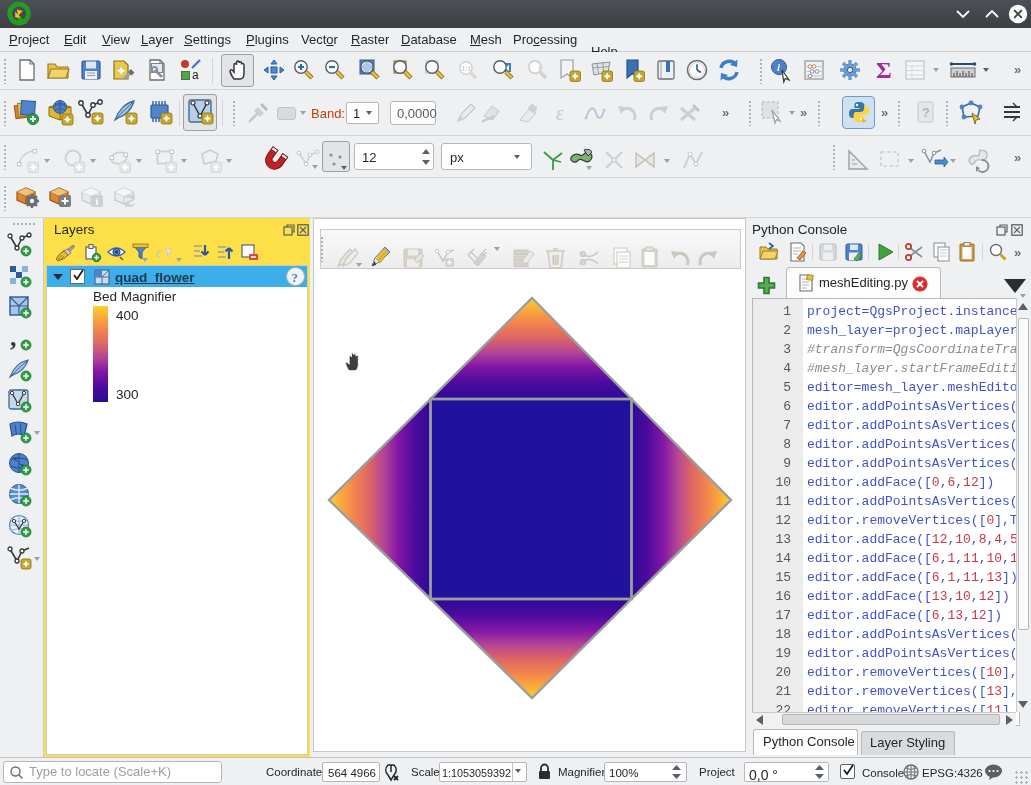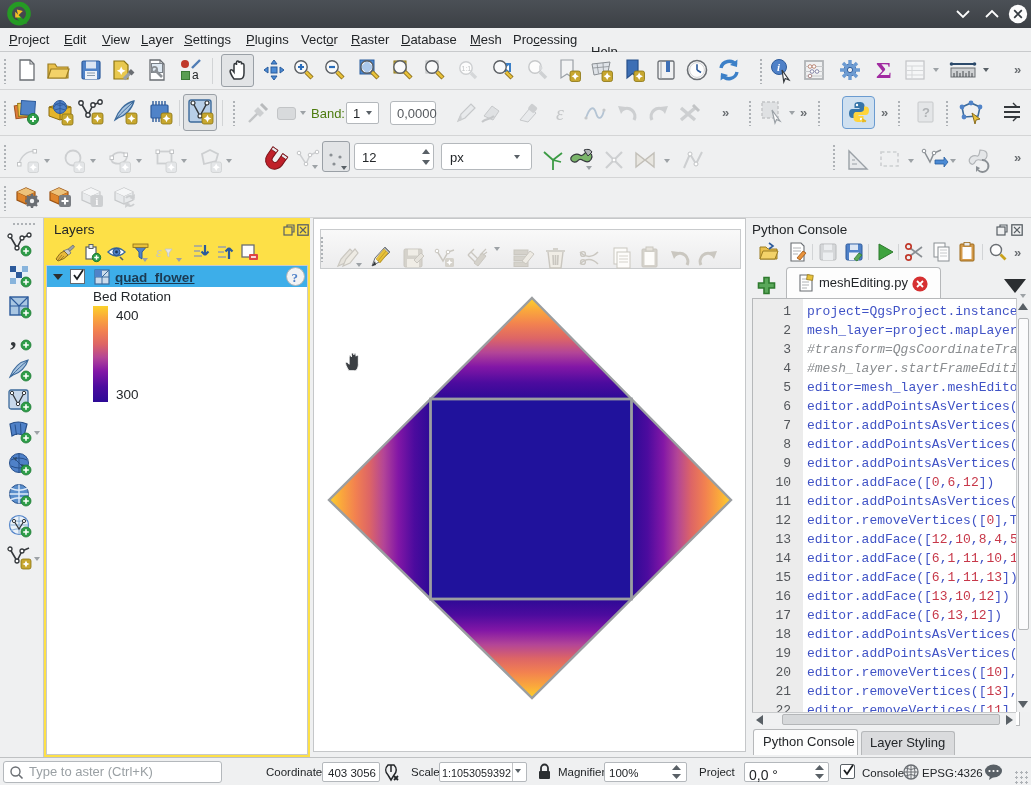--- a/index.html
+++ b/index.html
@@ -268,21 +268,21 @@
     </svg>
     <div class="sep" style="left:222px;top:10px;height:26px"></div>
     <div class="grip" style="left:232px;top:10px;height:26px"></div>
     <svg width="22" height="22" style="left:247px;top:12px" viewBox="0 0 22 22">
       <path d="M2 20 L12 10" stroke="#c2c4c6" stroke-width="2.4"></path>
       <path d="M11 5 L17 11 L13 15 L7 9 Z" fill="#cdcfd1"></path>
       <path d="M14 2 L20 8" stroke="#b8babc" stroke-width="3"></path>
     </svg>
     <div class="a" style="left:277px;top:17px;width:19px;height:13px;background:#d8dadc;border:1px solid #c2c4c6;border-radius:3px"></div>
     <div class="dag" style="left:300px;top:21px"></div>
-    <span class="t" style="left:311px;top:16px;color:#4d7c0f">Band:</span>
+    <span class="t" style="left:311px;top:16px;color:#c2410c">Band:</span>
     <div class="ibx" style="left:346px;top:12px;width:33px;height:22px"></div>
     <span class="t" style="left:353px;top:16px">1</span>
     <div class="da" style="left:366px;top:21px"></div>
     <div class="ibx" style="left:390px;top:11px;width:46px;height:24px;border-radius:3px"></div>
     <span class="t" style="left:397px;top:16px;color:#55595e">0,0000</span>
     <svg width="22" height="22" style="left:455px;top:12px" viewBox="0 0 22 22">
       <path d="M3 19 L6 12 L16 2 L20 6 L10 16 Z" fill="#e8eaec" stroke="#c6c8ca" stroke-width="1.2"></path>
       <path d="M3 19 L7 18 L6 12 Z" fill="#cdcfd1"></path>
     </svg>
     <svg width="22" height="22" style="left:480px;top:12px" viewBox="0 0 22 22">
@@ -647,21 +647,21 @@
     <svg width="16" height="16" style="left:50px;top:51px" viewBox="0 0 16 16">
       <rect x="1" y="1" width="14" height="14" fill="#cddcec" stroke="#3c6a9b" stroke-width="1.2"></rect>
       <path d="M1 1 L8 8 L15 1 M8 8 L8 15 M1 8 L15 8" stroke="#3c6a9b" stroke-width="1" fill="none"></path>
       <rect x="1" y="1" width="7" height="7" fill="#5083c8"></rect>
     </svg>
     <span class="t" style="left:71px;top:52px;font-weight:bold;text-decoration:underline;color:#1b3a52;font-size:13.5px">quad_flower</span>
     <svg width="19" height="19" style="left:242px;top:49px" viewBox="0 0 19 19">
       <circle cx="9.5" cy="9.5" r="9" fill="#f2f3f4" stroke="#b0b3b6"></circle>
       <text x="5.5" y="14.5" font-size="13" font-weight="bold" fill="#4f81c8" font-family="Liberation Serif">?</text>
     </svg>
-    <span class="t" style="left:49px;top:71px;font-size:13.5px">Bed Rotation</span>
+    <span class="t" style="left:49px;top:71px;font-size:13.5px">Bed Magnifier</span>
     <div class="a" style="left:49px;top:88px;width:15px;height:96px;background:linear-gradient(180deg,#fcd22b 0%,#faa83c 12%,#f28150 26%,#dd6566 40%,#b34597 54%,#8317a6 68%,#4c0b9e 84%,#2d0a96 100%)"></div>
     <span class="t" style="left:72px;top:90px;font-size:13.5px">400</span>
     <span class="t" style="left:72px;top:169px;font-size:13.5px">300</span>
   </div>
 <div class="a" style="left:313px;top:218px;width:433px;height:534px;background:#fff;border:1px solid #c5c7c9">
     <div class="a" style="left:6px;top:10px;width:421px;height:40px;background:linear-gradient(#f9f9f9,#ececed);border:1px solid #c9cbcd"></div>
     <div class="grip" style="left:6px;top:17px;height:26px"></div>
     <svg width="22" height="22" style="left:22px;top:28px" viewBox="0 0 22 22">
       <path d="M2 19 L5 12 L14 2 L18 6 L9 16 Z" fill="#e6e3dc" stroke="#cac7c0" stroke-width="1.2"></path>
       <path d="M6 17 L9 10 L18 0 L21 4 L13 14 Z" fill="#eeebe4" stroke="#cac7c0" stroke-width="1.2" transform="translate(1,2)"></path>
@@ -924,24 +924,24 @@
 <div class="a" style="left:753px;top:729px;width:105px;height:26px;background:#fdfdfd;border:1px solid #b6b8ba;border-bottom:none;border-radius:3px 3px 0 0"></div>
 <span class="t" style="left:763px;top:734px;font-size:13px">Python Console</span>
 <div class="a" style="left:861px;top:731px;width:94px;height:24px;background:#dadbdd;border:1px solid #b6b8ba;border-bottom:none;border-radius:3px 3px 0 0"></div>
 <span class="t" style="left:870px;top:735px;font-size:13px">Layer Styling</span>
 <div class="a" style="left:0;top:757px;width:1031px;height:28px;background:#eff0f1;border-top:1px solid #bfc1c3">
     <div class="ibx" style="left:3px;top:3px;width:219px;height:22px;border-radius:3px"></div>
     <svg width="13" height="13" style="left:10px;top:8px" viewBox="0 0 13 13">
       <circle cx="5.5" cy="5.5" r="4.5" fill="none" stroke="#6a6e73" stroke-width="1.4"></circle>
       <path d="M9 9 L12.5 12.5" stroke="#6a6e73" stroke-width="1.6"></path>
     </svg>
-    <span class="t" style="left:29px;top:6px;color:#9aa0a4">Type to aster (Ctrl+K)</span>
+    <span class="t" style="left:29px;top:6px;color:#9aa0a4">Type to locate (Scale+K)</span>
     <span class="t" style="left:266px;top:8px;font-size:11.5px">Coordinate</span>
     <div class="ibx" style="left:322px;top:4px;width:58px;height:20px"></div>
-    <span class="t" style="left:328px;top:9px;font-size:11.5px">403 3056</span>
+    <span class="t" style="left:328px;top:9px;font-size:11.5px">564 4966</span>
     <svg width="15" height="17" style="left:384px;top:6px" viewBox="0 0 15 17">
       <path d="M4 1 C1 4 1 8 4 11 L7 16 L10 11 C13 8 13 4 10 1 Z" fill="none" stroke="#232629" stroke-width="1.5"></path>
       <path d="M7 1 L7 8" stroke="#232629" stroke-width="1.5"></path>
       <path d="M10 12 L14 16 M14 12 L10 16" stroke="#232629" stroke-width="1.8"></path>
     </svg>
     <span class="t" style="left:411px;top:8px;font-size:11.5px">Scale</span>
     <div class="ibx" style="left:439px;top:4px;width:88px;height:20px"></div>
     <span class="t" style="left:442px;top:9px;font-size:10.8px">1:1053059392</span>
     <div class="a" style="left:512px;top:5px;width:14px;height:18px;border-left:1px solid #c2c4c6"></div>
     <div class="da" style="left:515px;top:11px"></div>

